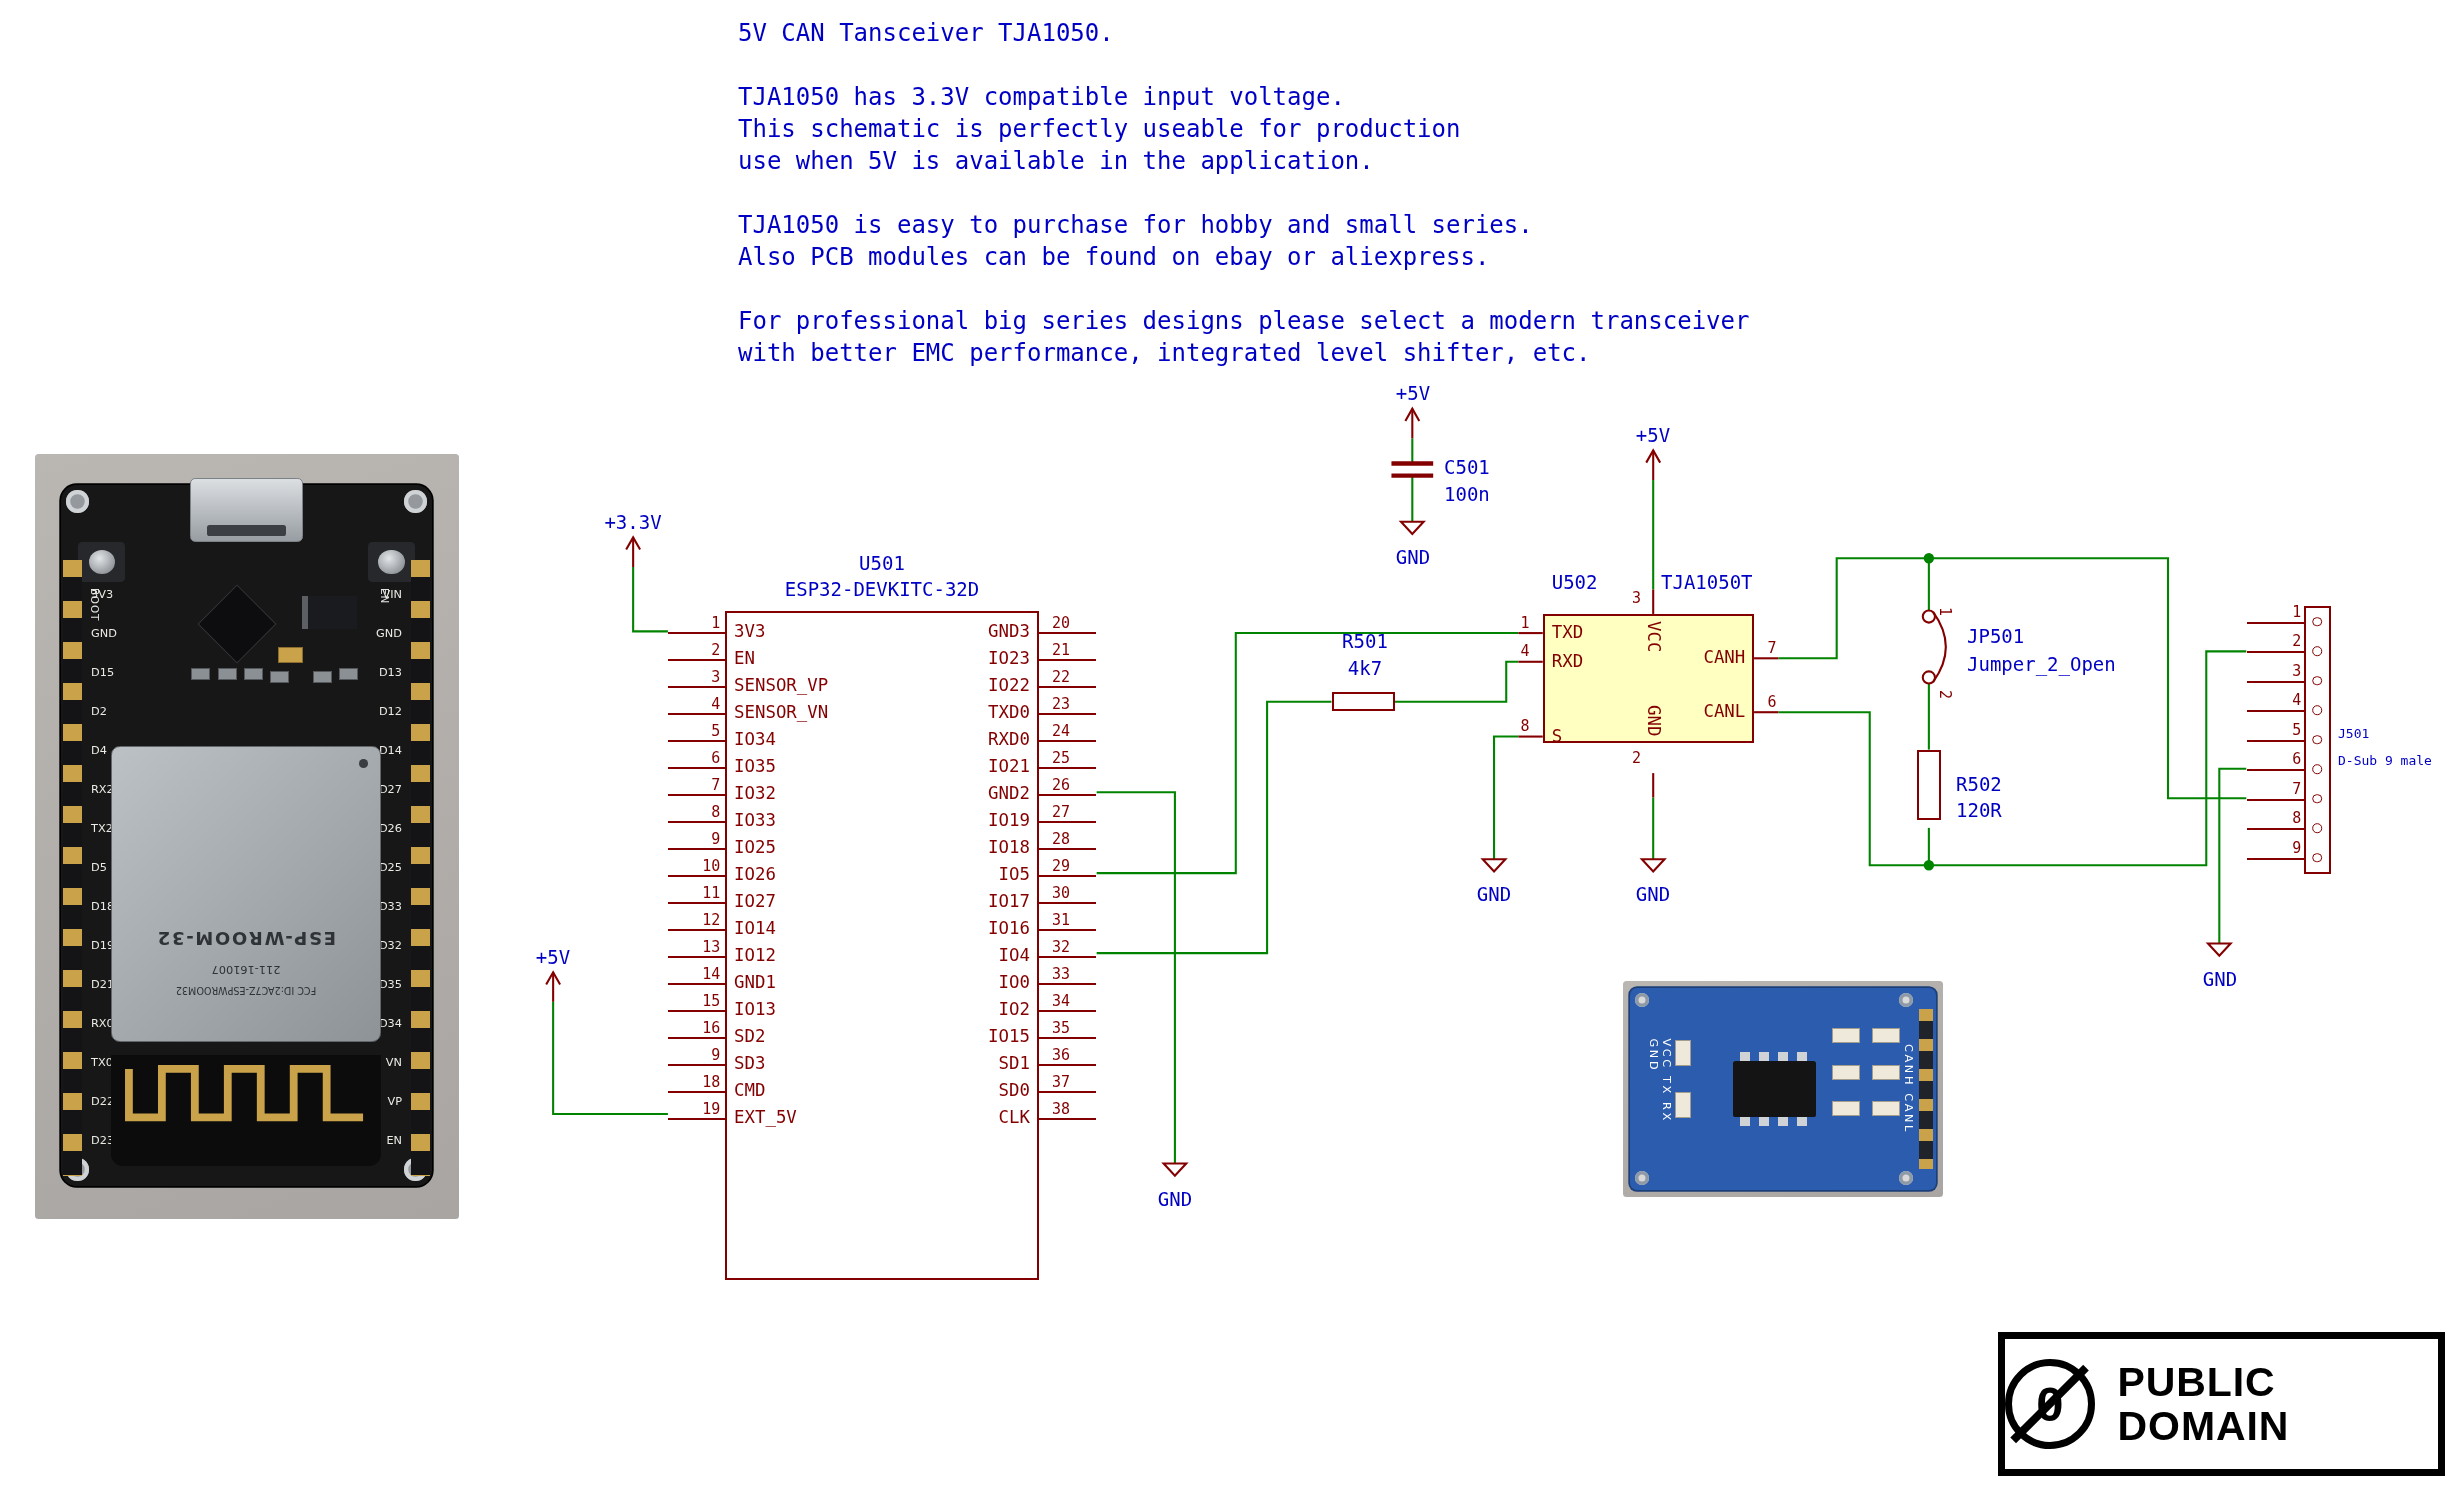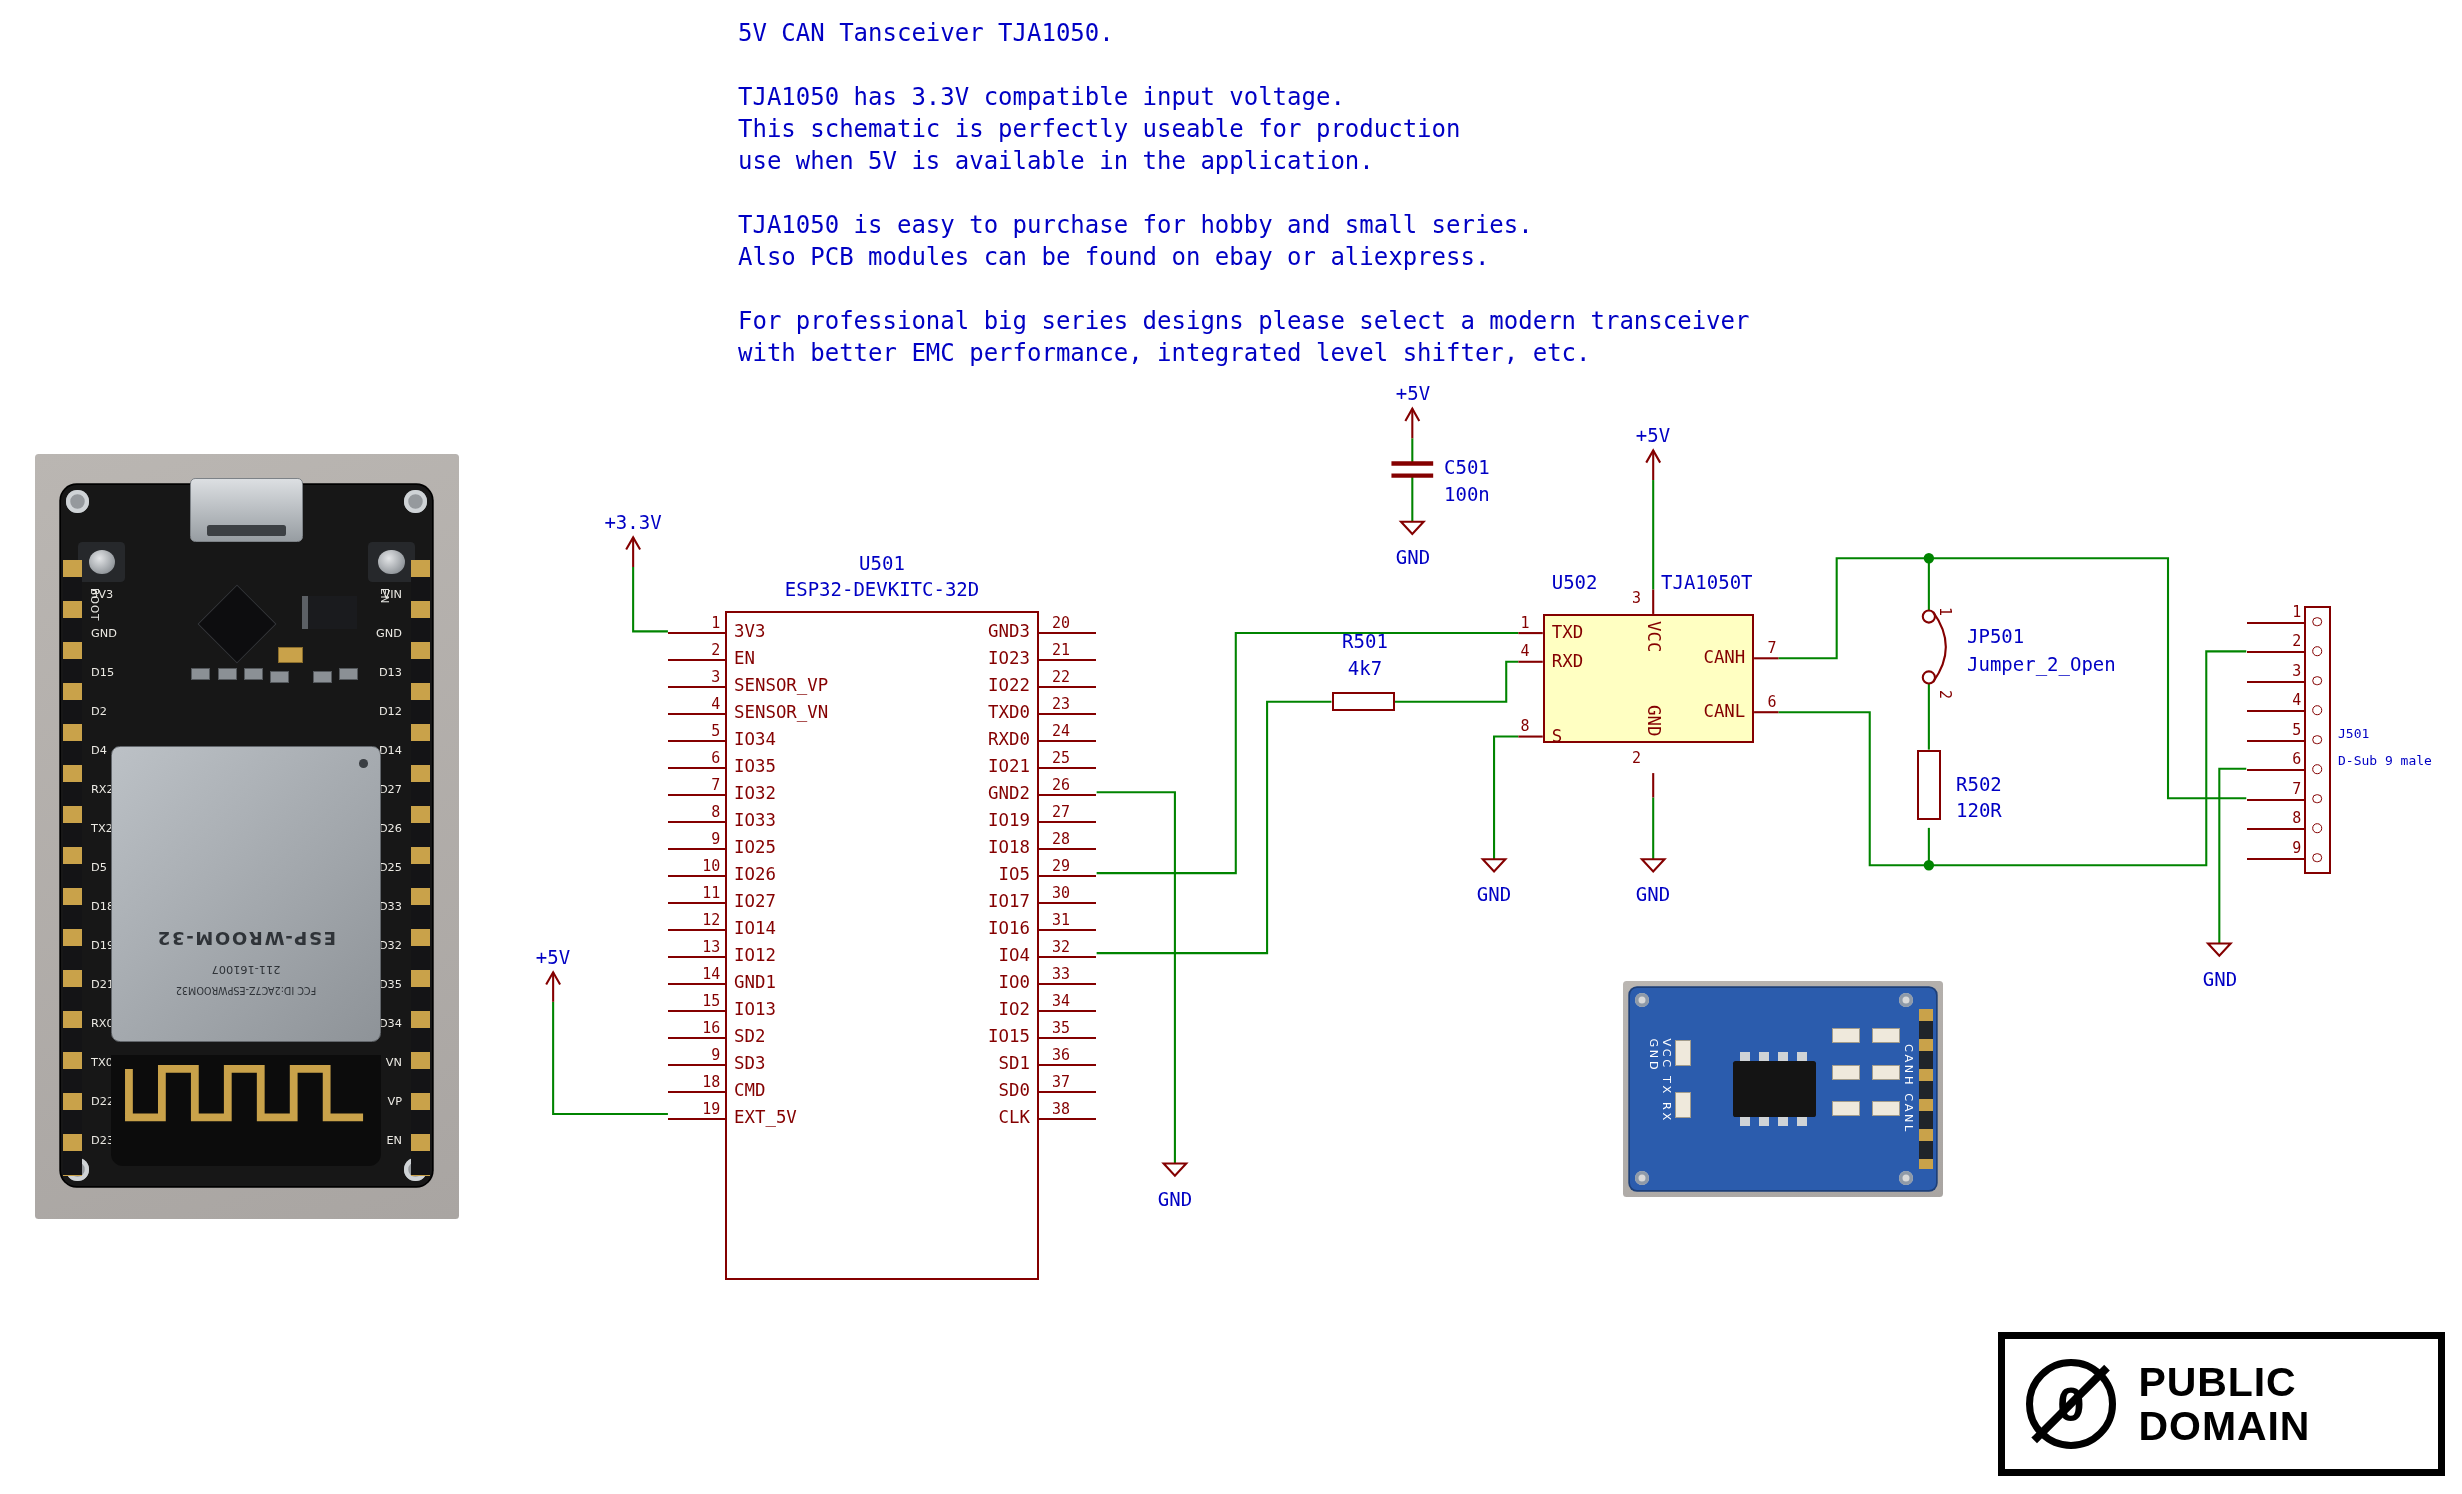--- a/index.html
+++ b/index.html
@@ -94,21 +94,21 @@
         background:repeating-linear-gradient(90deg,#cfd3d6 0 10.4px,rgba(0,0,0,0) 10.4px 19px)}
   .mchip:before{top:-8.7px}.mchip:after{bottom:-8.7px}
   .msmd{position:absolute;width:26px;height:13px;background:#efe9dc;border:0.9px solid #a39d8d}
   .mheader{position:absolute;right:3.5px;top:21px;bottom:21px;width:14px;
            background:repeating-linear-gradient(180deg,#c9a24a 0 12px,#20242a 12px 30px)}
   .mlabel{position:absolute;writing-mode:vertical-rl;color:#fff;font-family:"DejaVu Sans",sans-serif;
           font-size:11.3px;letter-spacing:2.6px}
 
   
   .pd-logo{border:7.8px solid #000;background:#fff;display:flex;align-items:center;gap:22.6px;
-           padding-left:21px;box-sizing:border-box}
+           box-sizing:border-box}
   .pd-mark{position:relative;width:90px;height:90px;border:7.8px solid #000;border-radius:50%;
            display:flex;align-items:center;justify-content:center;box-sizing:border-box;flex:0 0 auto}
   .pd-zero{font-family:"Liberation Sans",sans-serif;font-weight:bold;font-size:49px;line-height:1}
   .pd-slash{position:absolute;left:-14px;top:34px;width:103px;height:7.8px;background:#000;transform:rotate(-45deg)}
   .pd-text div{font-family:"Liberation Sans",sans-serif;font-weight:800;font-size:41px;line-height:44px;
                letter-spacing:0.9px;color:#000}
 </style>
 </head>
 <body>
 

